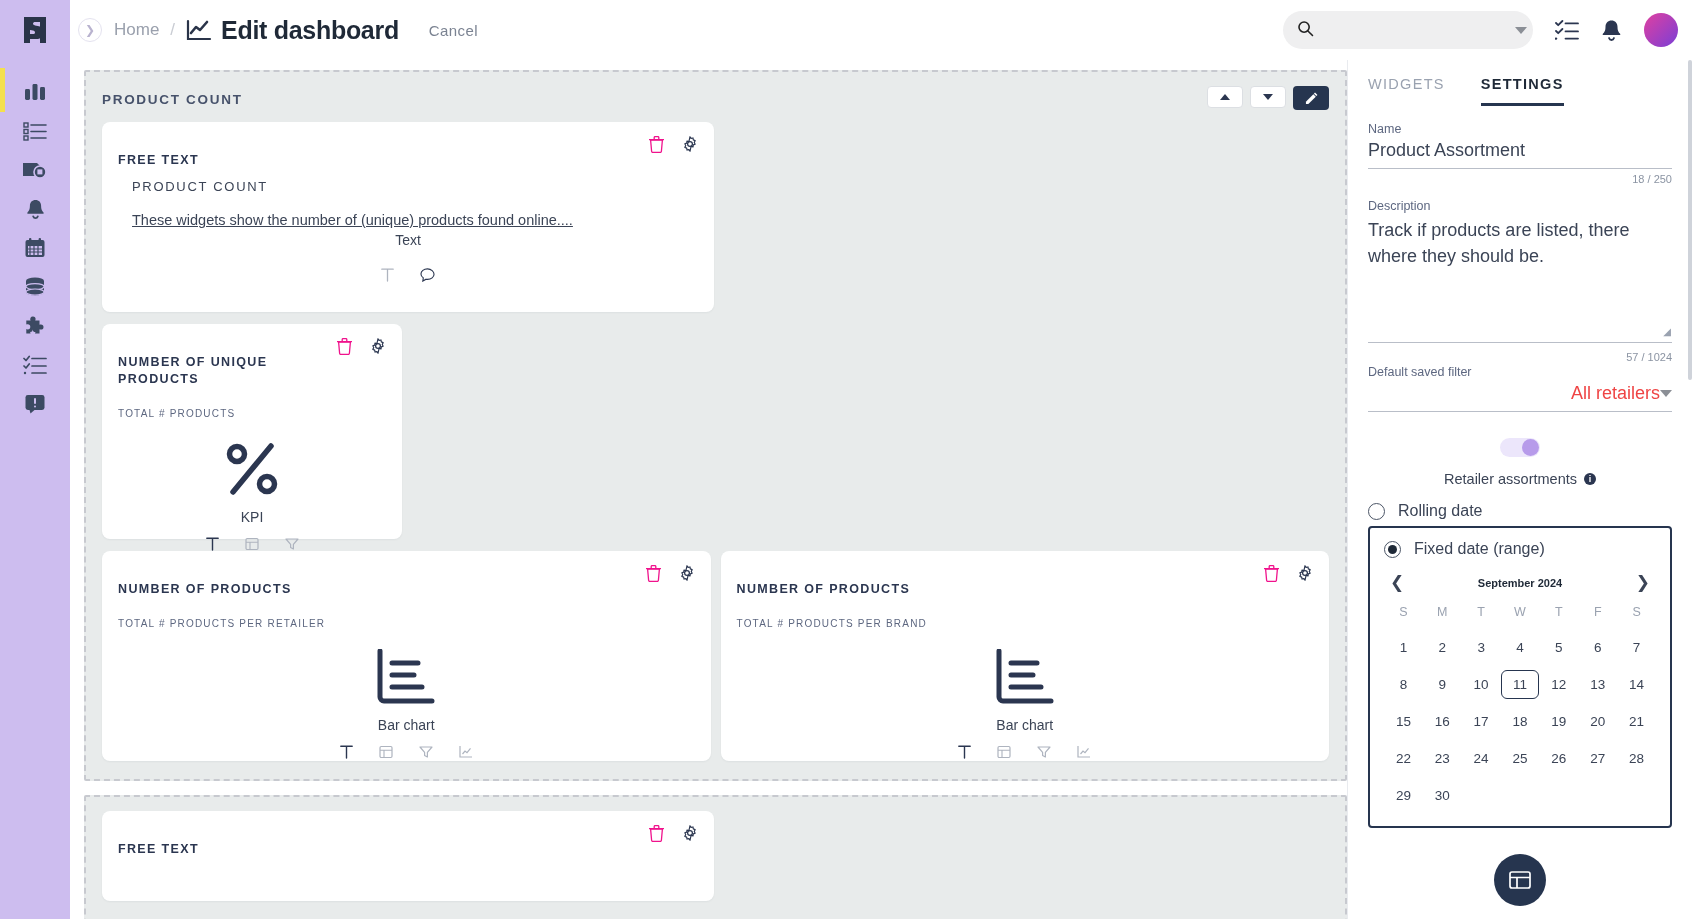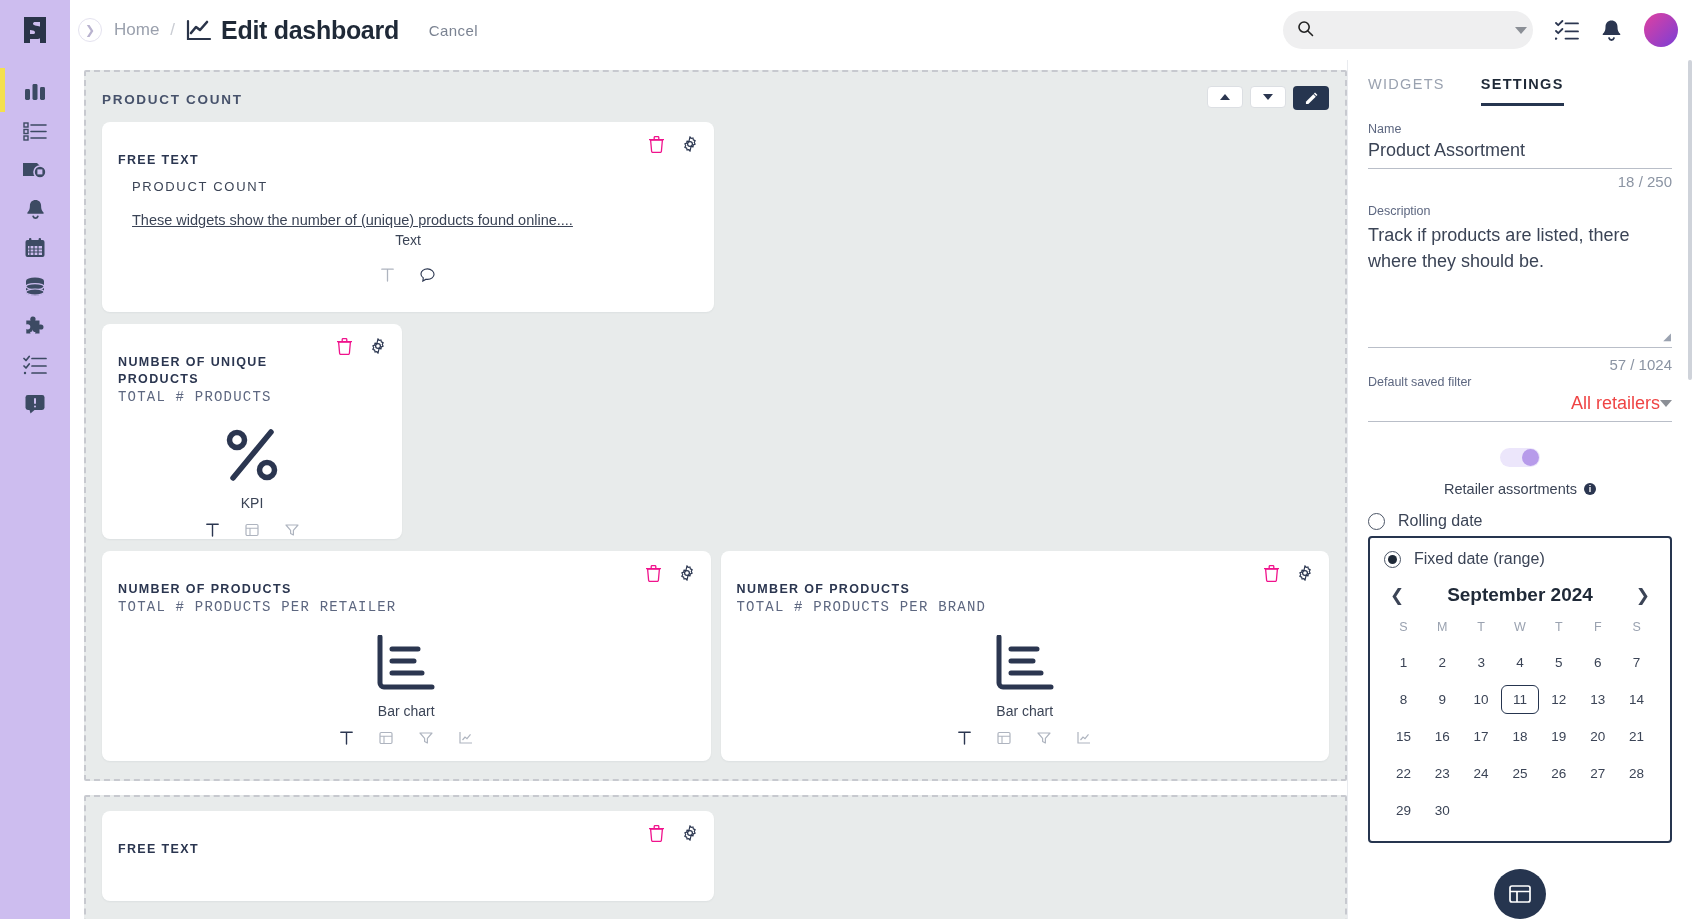--- a/index.html
+++ b/index.html
@@ -88,21 +88,21 @@
   .edit-btn {
     width: 36px; height: 24px; background: #26354f; border-radius: 4px;
     display: flex; align-items: center; justify-content: center; cursor: pointer; color: #fff;
   }
 
   .widget {
     background: #fff; border-radius: 8px; position: relative; padding: 30px 16px;
     box-shadow: 0 1px 2px rgba(20,30,60,.05);
   }
   .w-title { font-size: 12.5px; font-weight: 700; letter-spacing: 1.35px; color: #2b3650; line-height: 1.35; }
-  .w-sub { font-size: 14px; letter-spacing: 1.2px; color: #5d6780; margin-top: 1px; font-family: Liberation Mono, monospace; }
+  .w-sub { font-size: 10px; letter-spacing: 1.2px; color: #5d6780; margin-top: 20px; }
   .w-tools { position: absolute; top: 14px; right: 16px; display: flex; gap: 18px; }
   .ic-trash { color: #f0128c; cursor: pointer; }
   .ic-gear { color: #2b3650; cursor: pointer; }
   .w-center {
     display: flex; flex-direction: column; align-items: center; justify-content: center; gap: 4px;
   }
   .ph-label { font-size: 14px; color: #3b4456; }
   .w-footer { display: flex; justify-content: center; gap: 26px; margin-top: 14px; color: #aeb4bf; }
   .w-footer .on { color: #2b3650; }
 
@@ -121,21 +121,21 @@
   .tab { font-size: 14.5px; letter-spacing: 1.3px; color: #9aa2b0; padding-bottom: 11px; cursor: pointer; font-weight: 500; }
   .tab.active { color: #1f2937; border-bottom: 3px solid #26354f; font-weight: 600; }
 
   .field { margin-top: 16px; }
   .field-label { font-size: 12.5px; color: #5d6780; }
   .field-input {
     width: 100%; border: none; border-bottom: 1px solid #b9bec8; outline: none;
     font-size: 18px; color: #3b4456; padding: 4px 0 7px 0; background: transparent;
     font-family: "Liberation Sans", sans-serif;
   }
-  .field-counter { text-align: right; font-size: 15px; color: #8b94a3; margin-top: 4px; }
+  .field-counter { text-align: right; font-size: 11px; color: #8b94a3; margin-top: 4px; }
   .field-textarea {
     width: 100%; border: none; border-bottom: 1px solid #b9bec8; outline: none; resize: none;
     font-size: 18px; color: #3b4456; line-height: 1.45; padding: 4px 0 7px 0;
     height: 130px; background: transparent; font-family: "Liberation Sans", sans-serif;
   }
   .ta-wrap { position: relative; }
   .ta-grip { position: absolute; right: 1px; bottom: 10px; color: #9aa2b0; font-size: 10px; }
   .select-row {
     display: flex; align-items: center; border-bottom: 1px solid #b9bec8; padding: 4px 0 7px 0;
   }
@@ -157,21 +157,21 @@
   .radio-row { display: flex; align-items: center; gap: 13px; margin-top: 15px; }
   .radio { width: 17px; height: 17px; border-radius: 50%; border: 1.6px solid #4b5566; display: flex; align-items: center; justify-content: center; cursor: pointer; }
   .radio .dot { width: 9px; height: 9px; border-radius: 50%; background: #1f2937; }
   .radio-label { font-size: 16px; color: #3b4456; }
 
   .date-box {
     border: 2px solid #26354f; border-radius: 4px; margin-top: 6px; padding: 12px 14px 16px 14px;
   }
   .cal-head { display: flex; align-items: center; justify-content: center; gap: 10px; margin-top: 16px; position: relative; }
   .cal-nav { color: #3b4456; cursor: pointer; font-size: 17px; line-height: 1; padding: 0 6px; }
-  .cal-title { font-size: 19px; font-weight: 700; color: #1f2937; flex: 1; text-align: center; }
+  .cal-title { font-size: 11px; font-weight: 700; color: #1f2937; flex: 1; text-align: center; }
   .cal-grid { display: grid; grid-template-columns: repeat(7, 1fr); margin-top: 14px; row-gap: 8px; }
   .cal-dow { text-align: center; font-size: 12.5px; color: #9aa2b0; padding-bottom: 6px; }
   .cal-day {
     text-align: center; font-size: 13.5px; color: #3b4456; padding: 6px 0; cursor: pointer;
     border-radius: 6px; border: 1px solid transparent;
   }
   .cal-day.today { border: 1px solid #26354f; }
 
   .fab {
     width: 52px; height: 52px; border-radius: 50%; background: #26354f; color: #fff;

